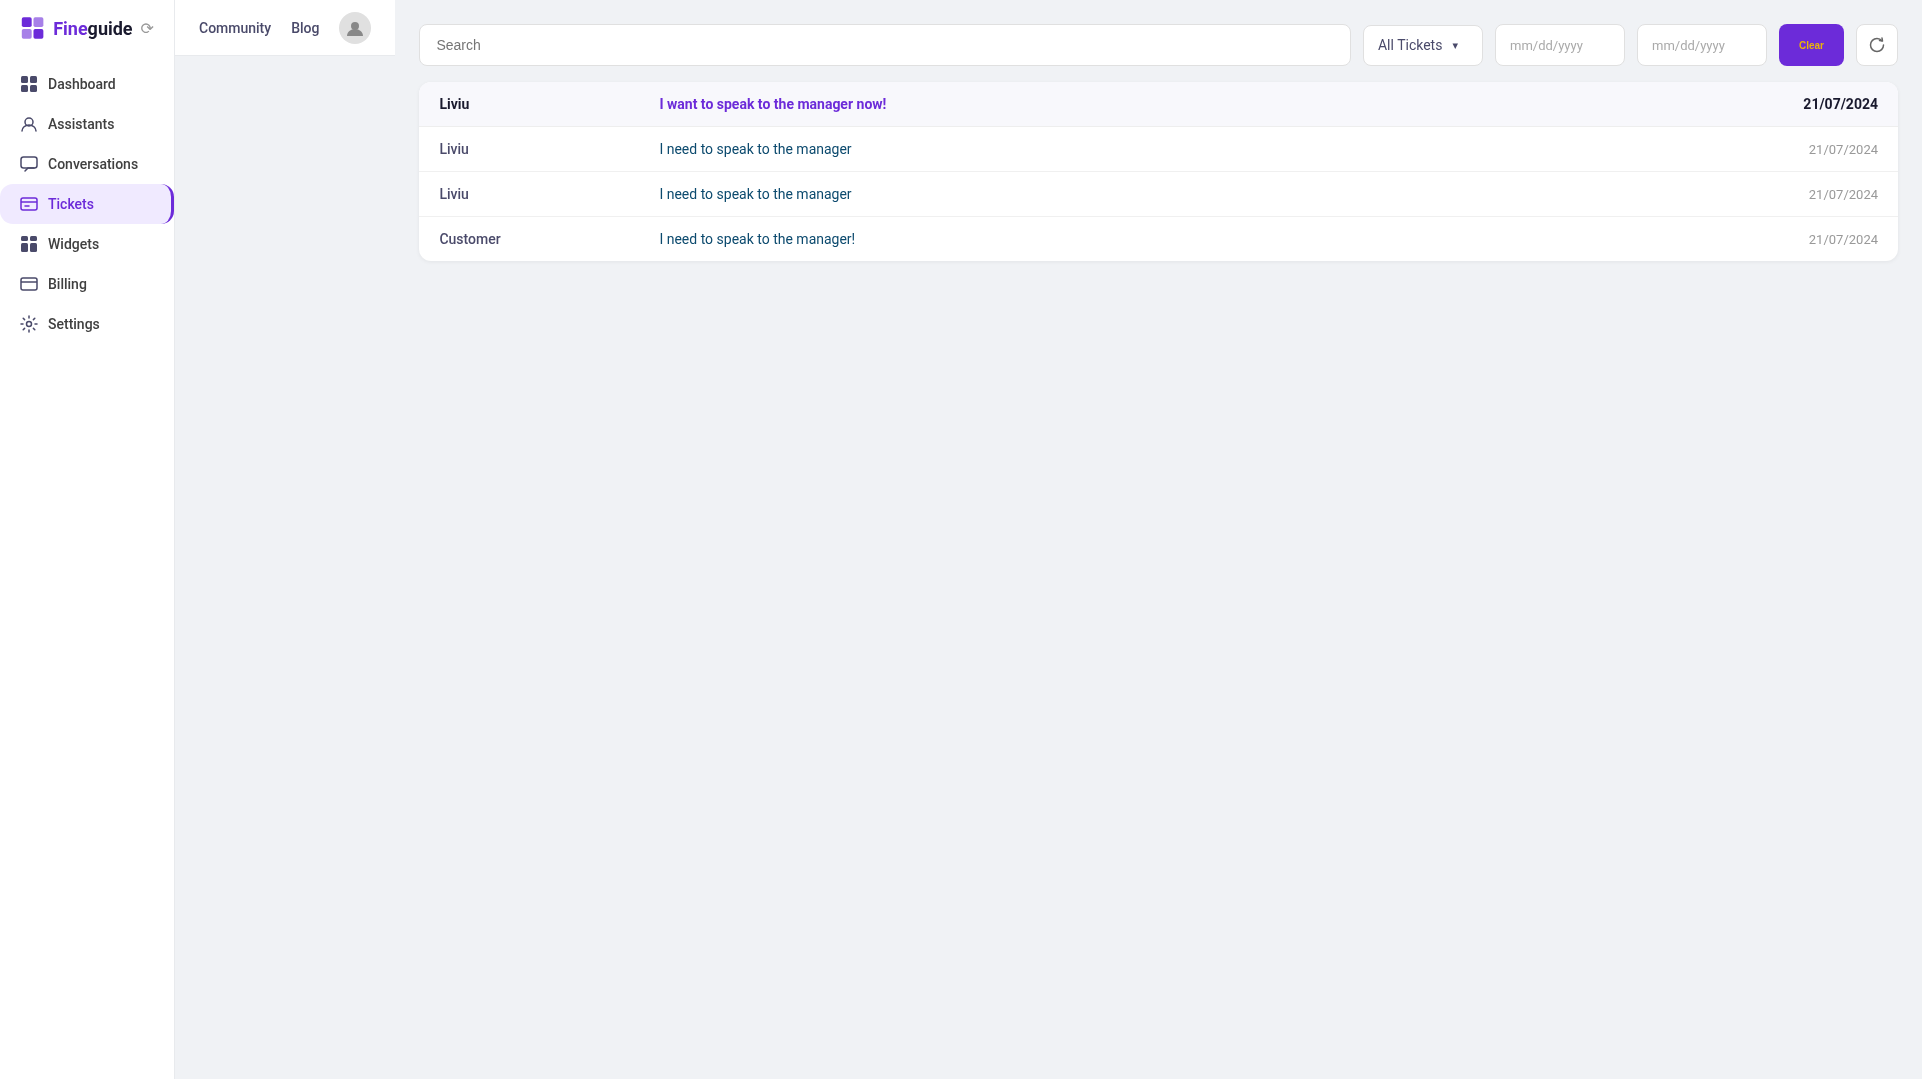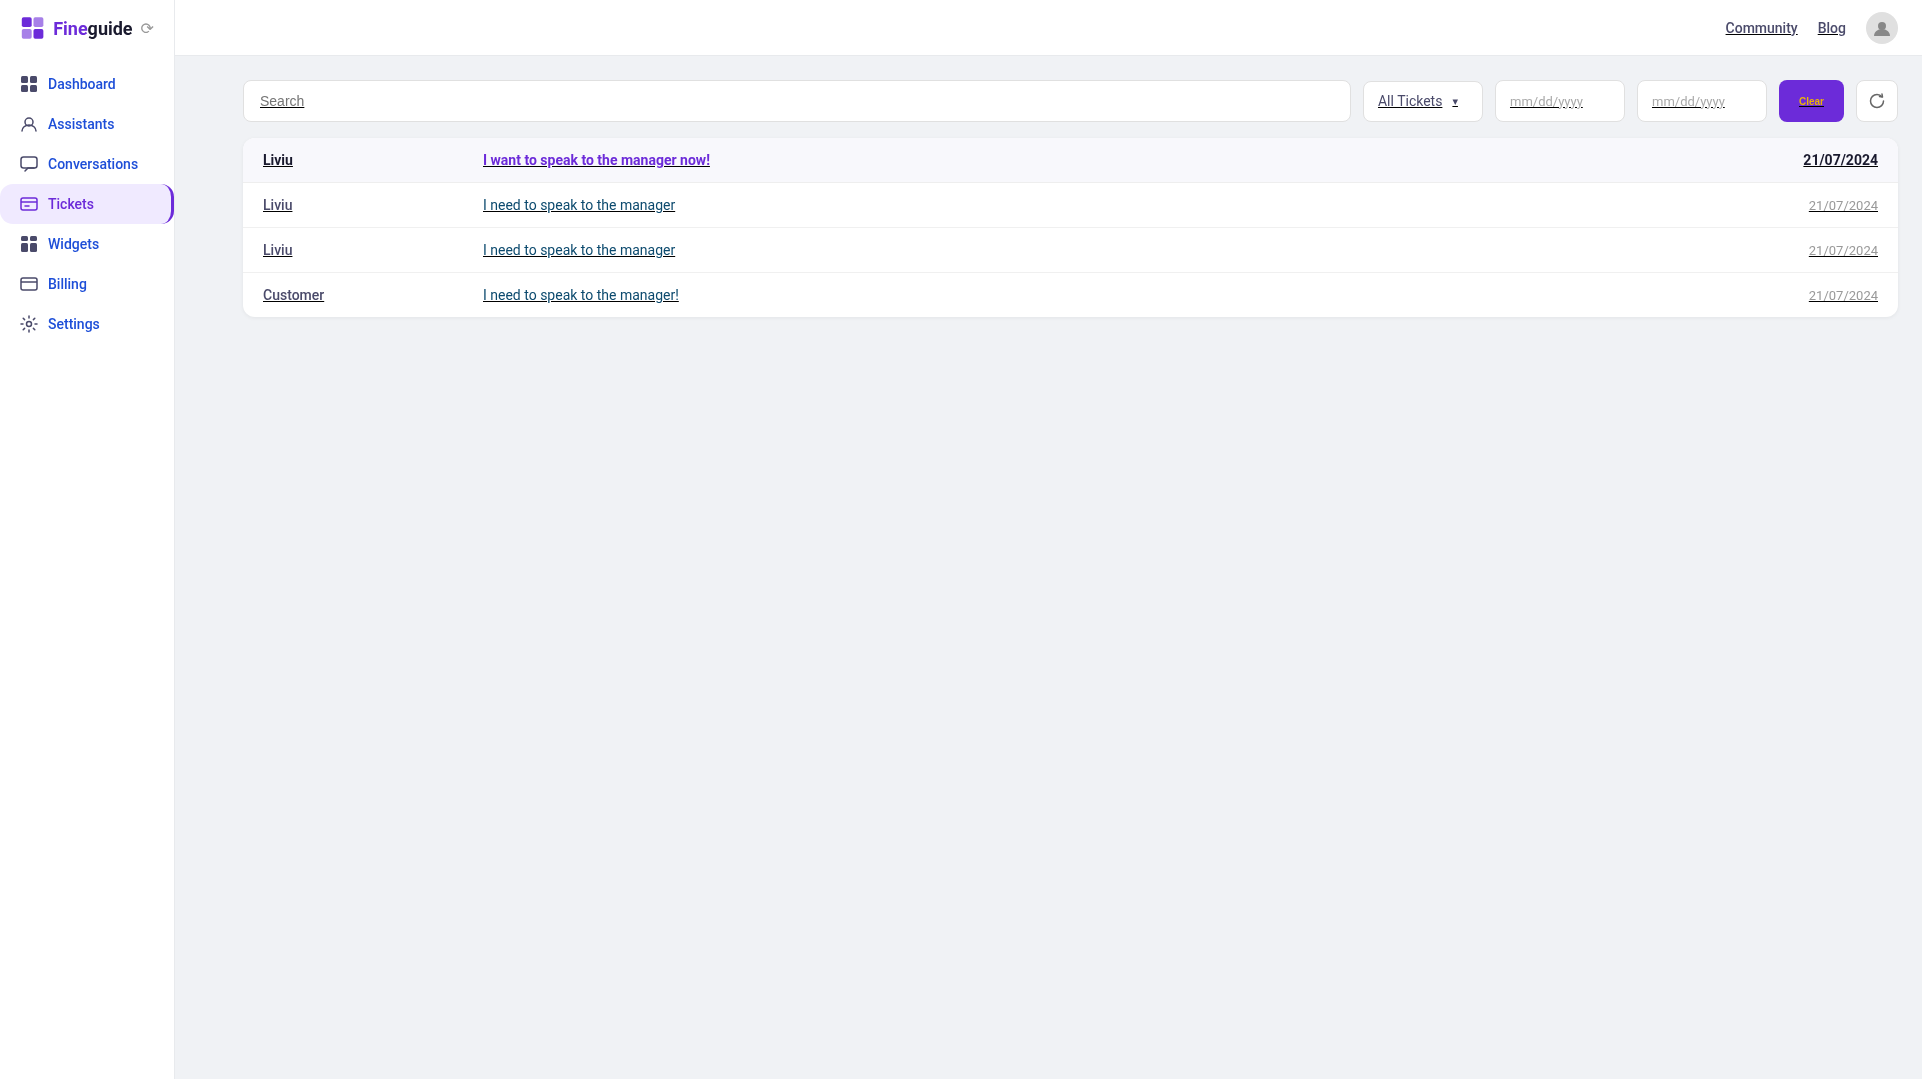--- a/index.html
+++ b/index.html
@@ -43,21 +43,21 @@
       padding: 8px 0;
       flex: 1;
     }
 
     .nav-item {
       display: flex;
       align-items: center;
       gap: 10px;
       padding: 11px 20px;
       cursor: pointer;
-      color: #1d4ed8;
+      color: #404040;
       font-size: 14px;
       font-weight: 500;
       border-radius: 0;
       transition: background 0.15s;
       text-decoration: none;
     }
 
     .nav-item.active {
       color: #6c2bd9;
       background: #f0eaff;
@@ -71,23 +71,22 @@
       display: flex;
       align-items: center;
       justify-content: center;
       flex-shrink: 0;
     }
 
     
     .main {
       flex: 1;
       display: flex;
-      flex-direction: column;
+      flex-direction: row;
       overflow: hidden;
-      text-decoration: underline;
     }
 
     
     .topbar {
       height: 56px;
       background: #ffffff;
       display: flex;
       align-items: center;
       justify-content: flex-end;
       padding: 0 24px;
@@ -113,21 +112,20 @@
       cursor: pointer;
       overflow: hidden;
     }
 
     
     .content {
       flex: 1;
       padding: 24px;
       overflow-y: auto;
       background: #f0f2f5;
-      margin-left: 44px;
     }
 
     
     .toolbar {
       display: flex;
       align-items: center;
       gap: 12px;
       margin-bottom: 16px;
     }
 

